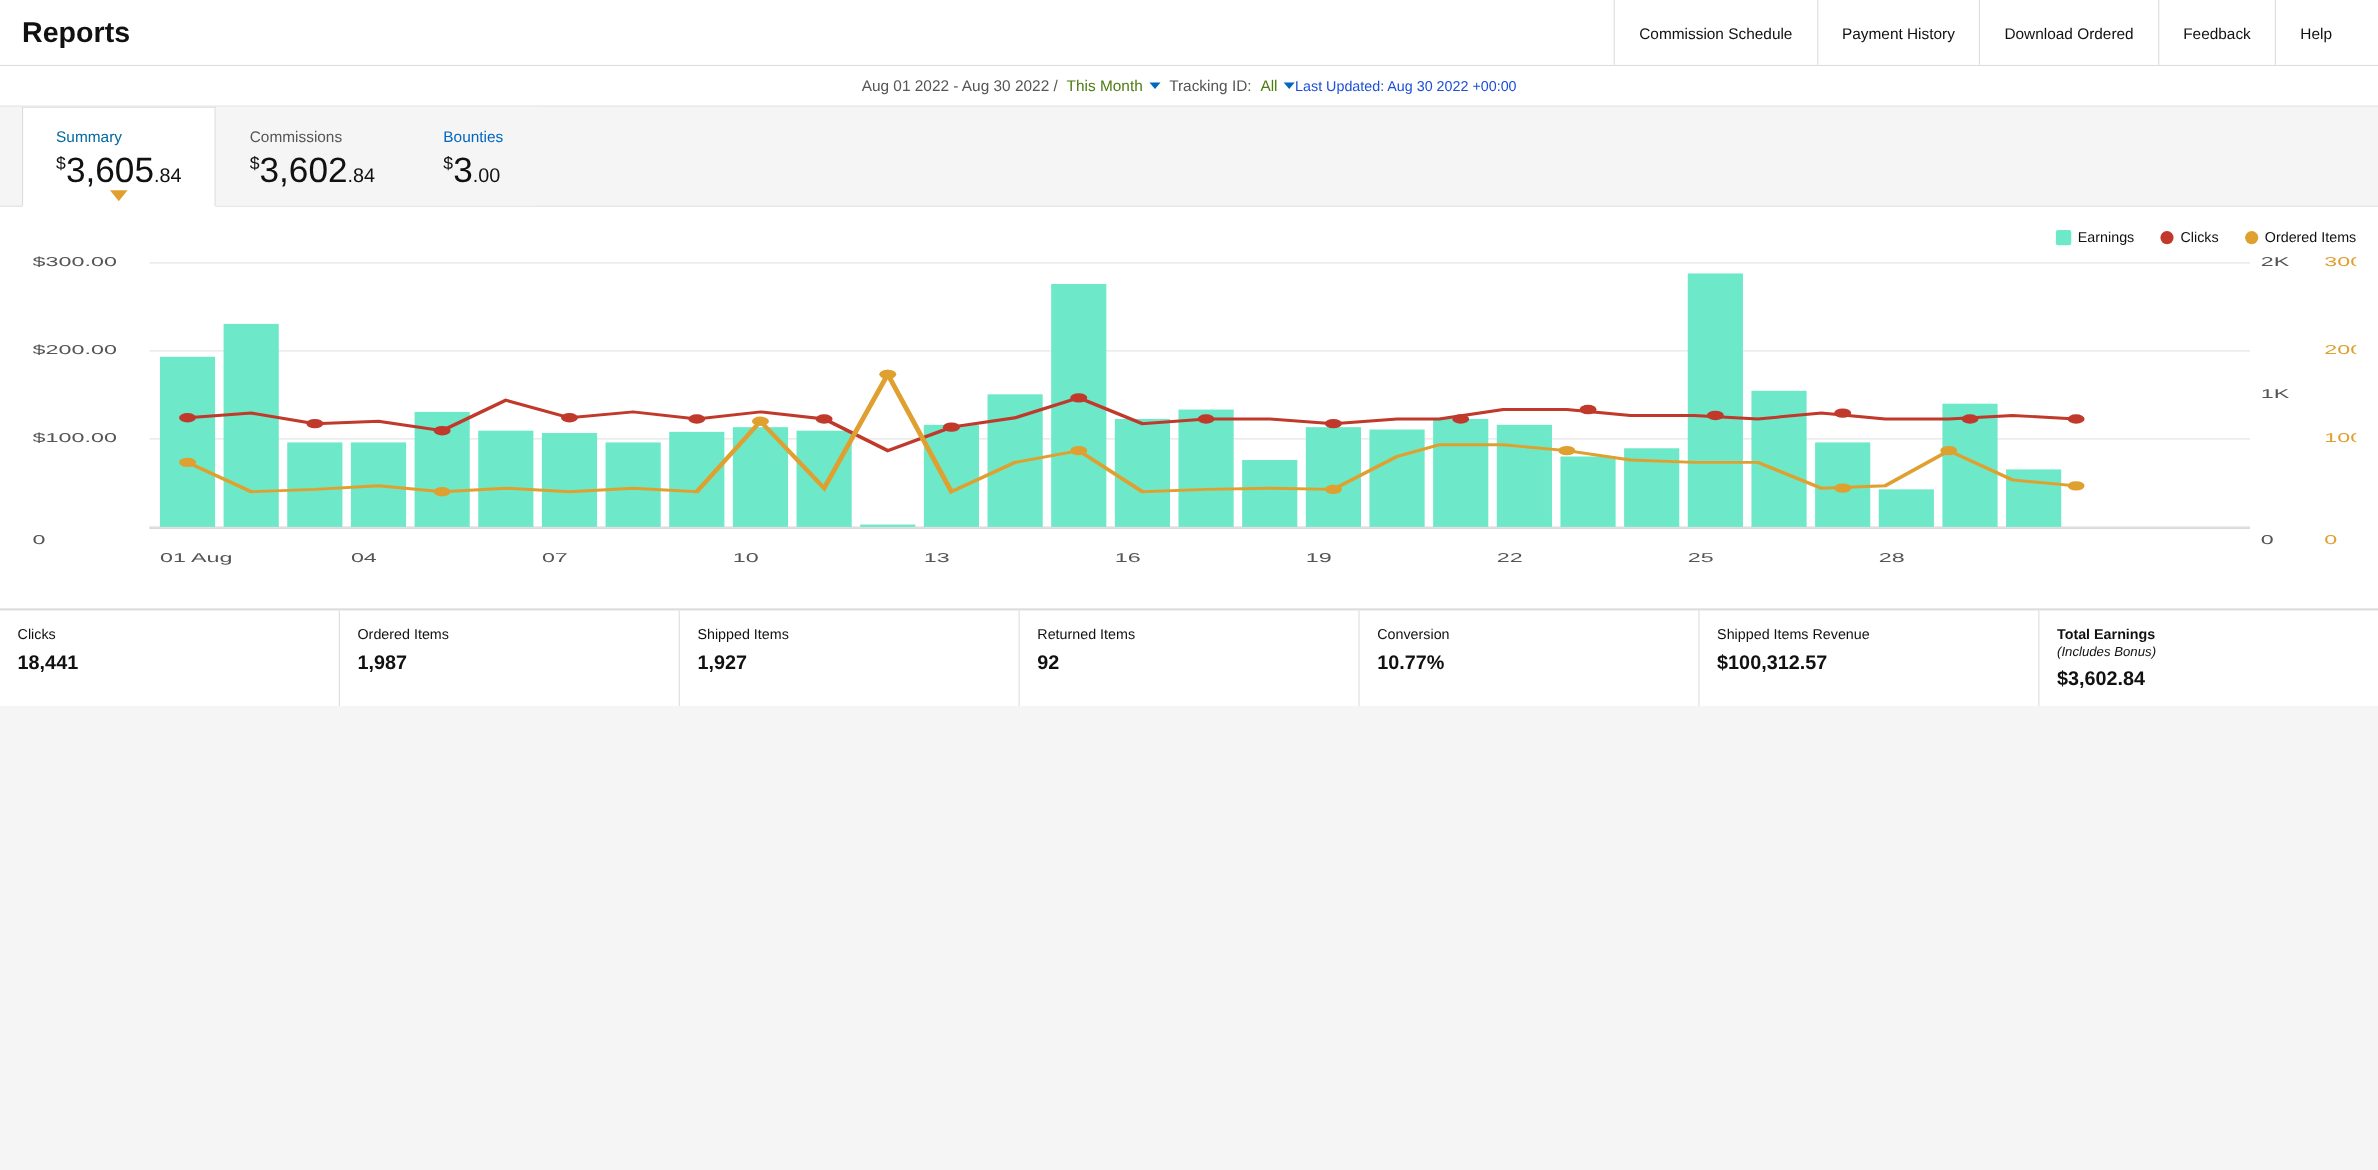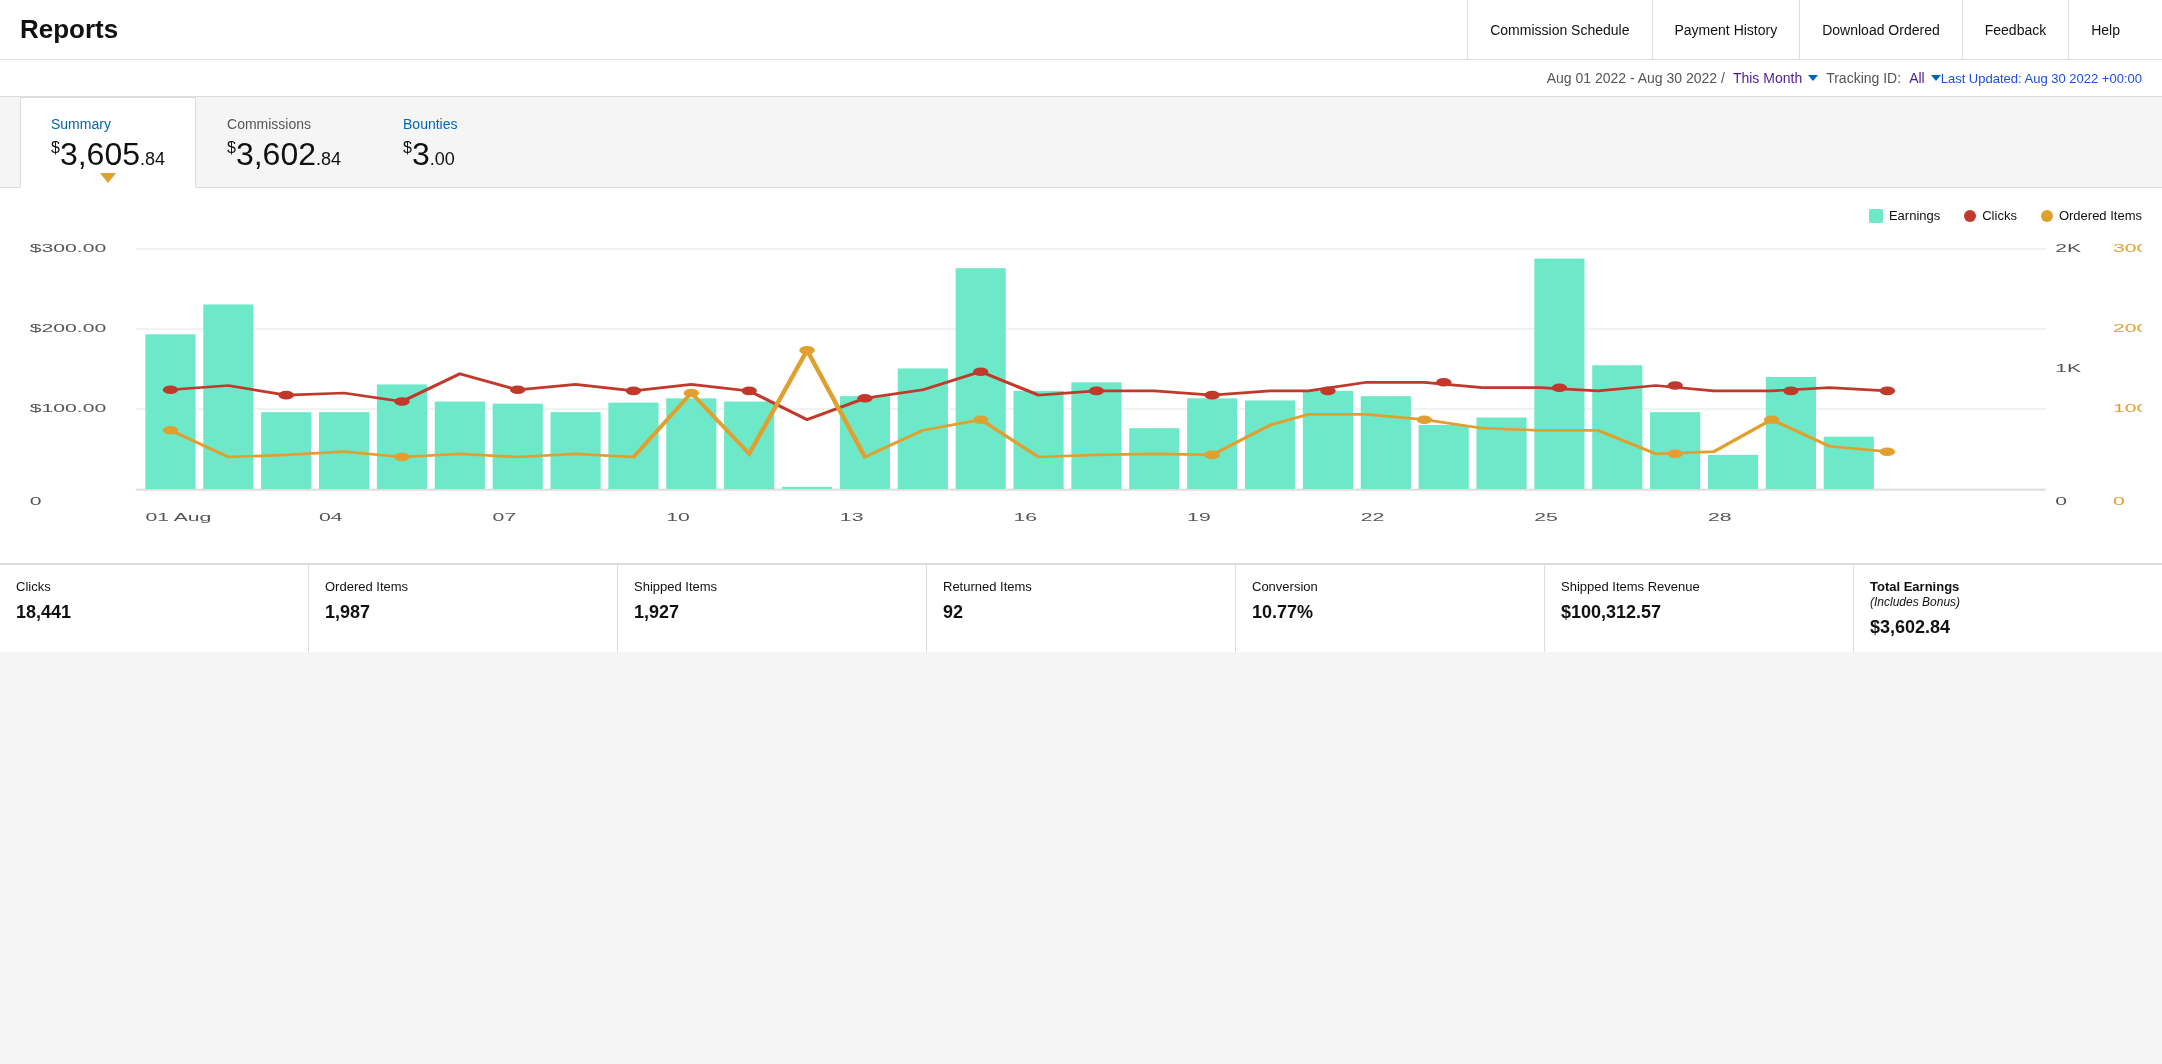--- a/index.html
+++ b/index.html
@@ -32,38 +32,38 @@
       border-left: 1px solid #ddd;
       cursor: pointer;
       font-size: 14px;
       color: #111;
       white-space: nowrap;
     }
 
     .filter-bar {
       display: flex;
       align-items: center;
-      justify-content: flex-end;
+      justify-content: center;
       background: #fff;
       padding: 10px 20px;
       border-bottom: 1px solid #ddd;
     }
     .filter-left {
       display: flex;
       align-items: center;
       gap: 8px;
       font-size: 14px;
       color: #555;
     }
     .filter-dropdown {
       display: inline-flex;
       align-items: center;
       gap: 4px;
       cursor: pointer;
-      color: #4c1d95;
+      color: #4d7c0f;
     }
     .filter-right {
       font-size: 13px;
       color: #1d4ed8;
     }
 
     .tabs-section {
       background: #f5f5f5;
       padding: 0 20px;
       display: flex;
@@ -108,21 +108,21 @@
 
     .chart-section {
       background: #fff;
       margin: 0;
       padding: 20px 20px 10px 20px;
     }
     .chart-legend {
       display: flex;
       justify-content: flex-end;
       gap: 24px;
-      margin-bottom: 10px;
+      margin-bottom: 0;
       font-size: 13px;
     }
     .legend-item {
       display: flex;
       align-items: center;
       gap: 6px;
     }
     .legend-dot {
       width: 12px;
       height: 12px;

